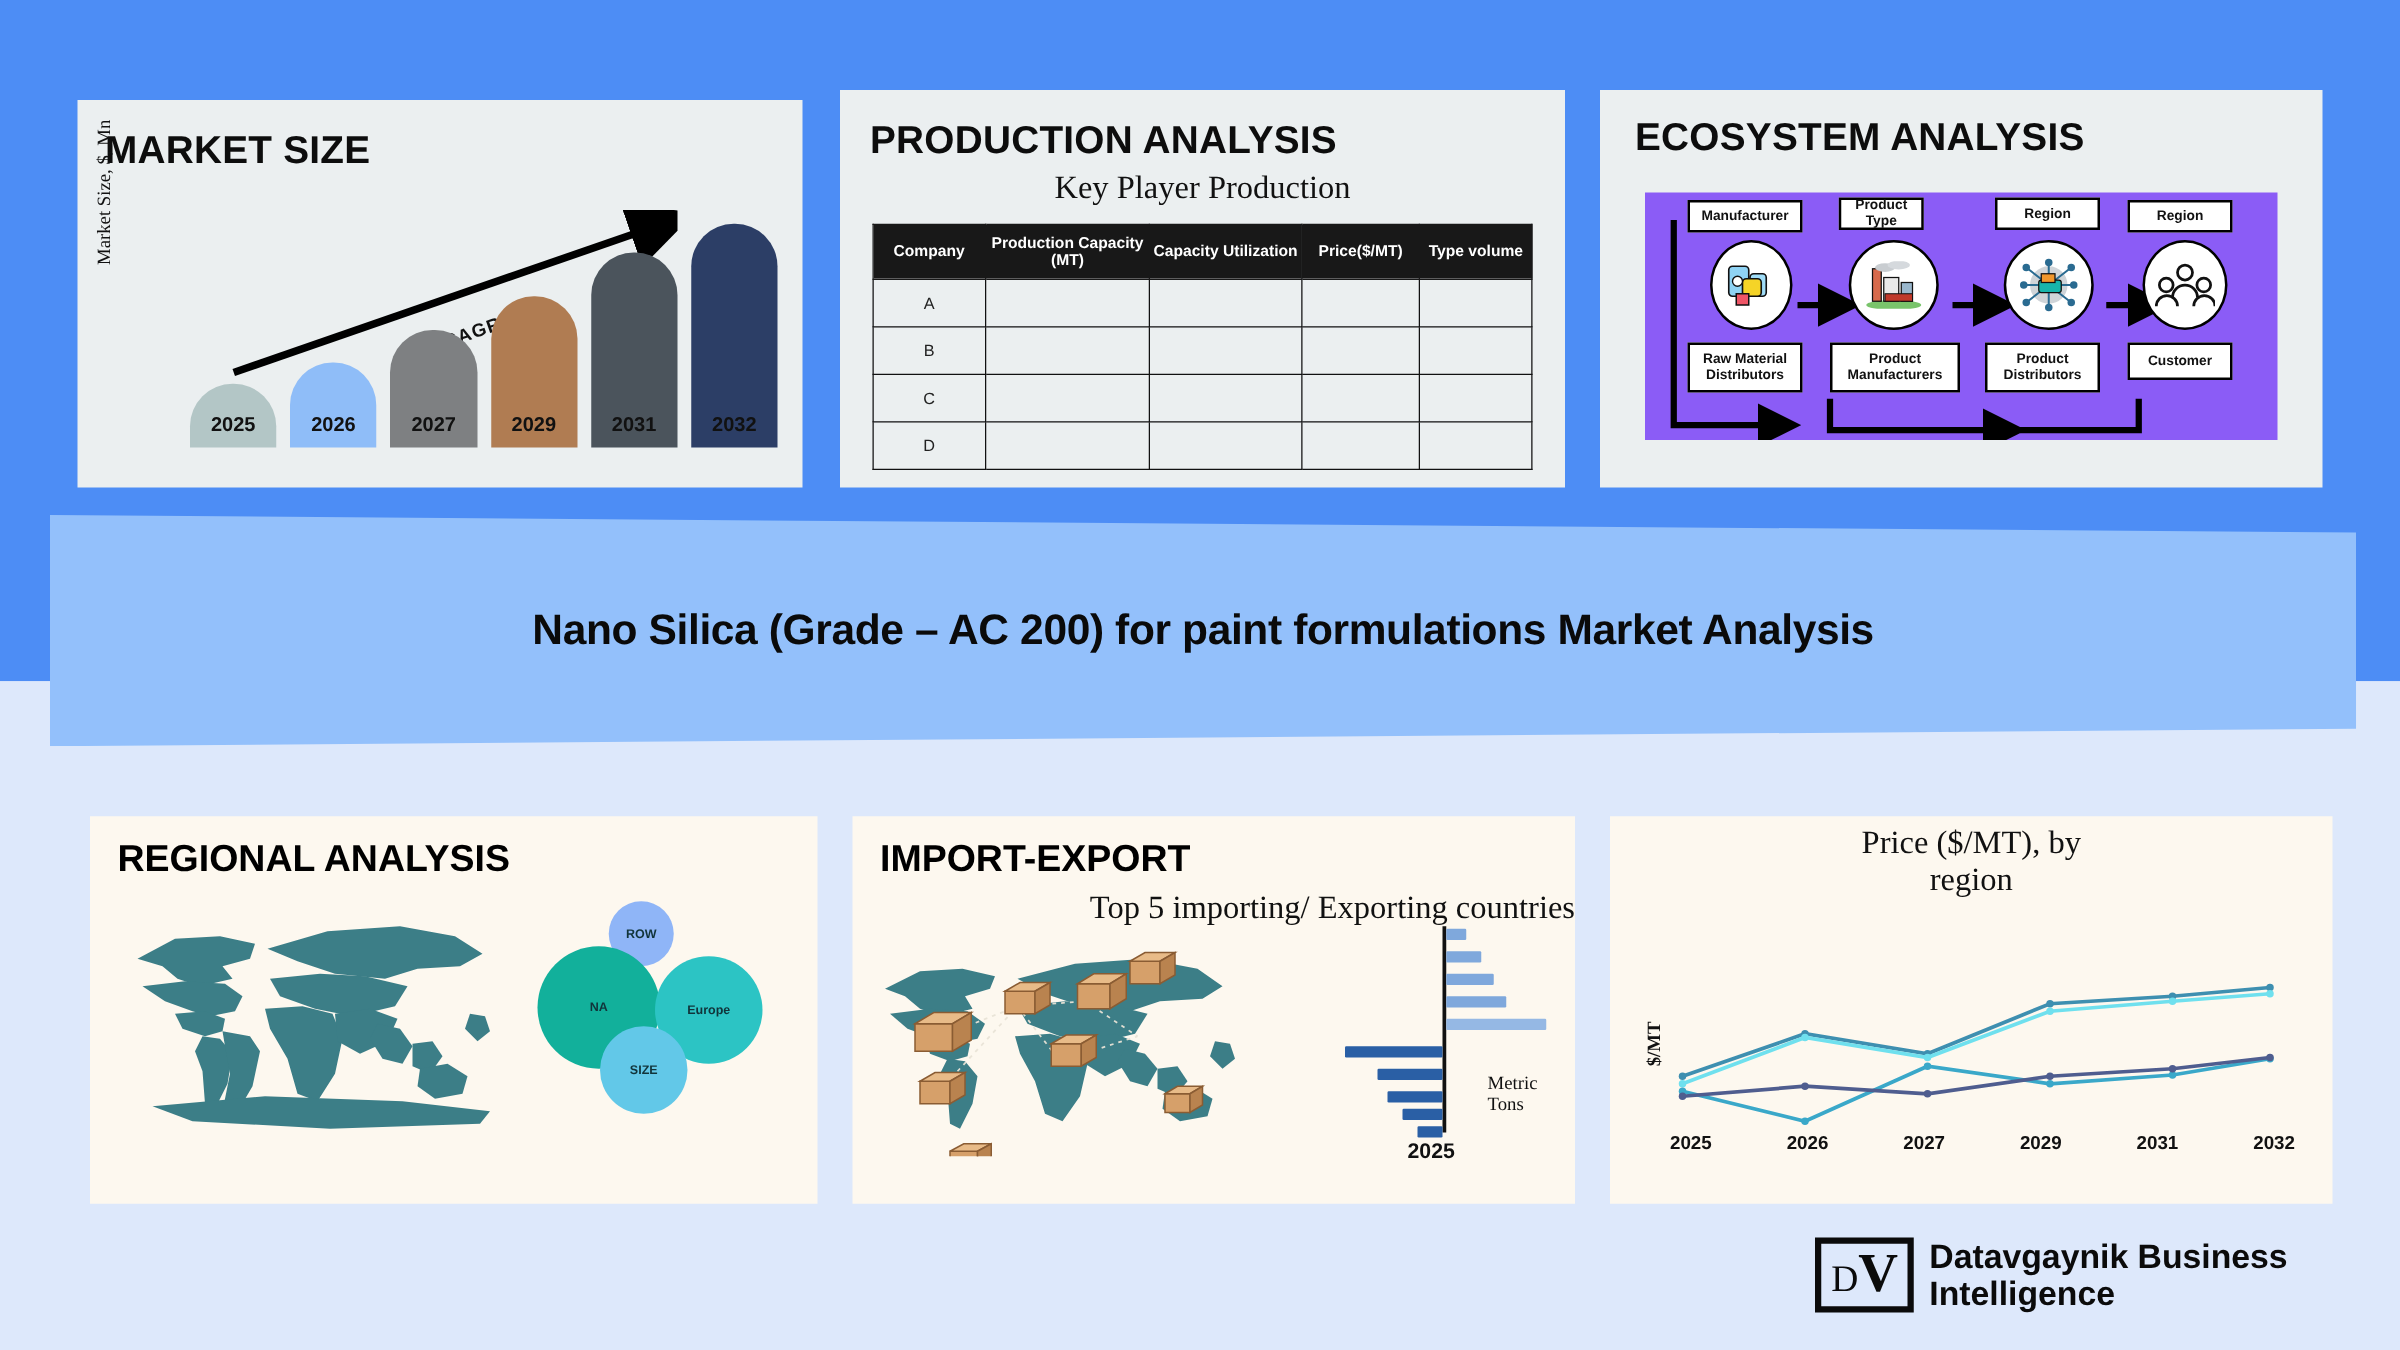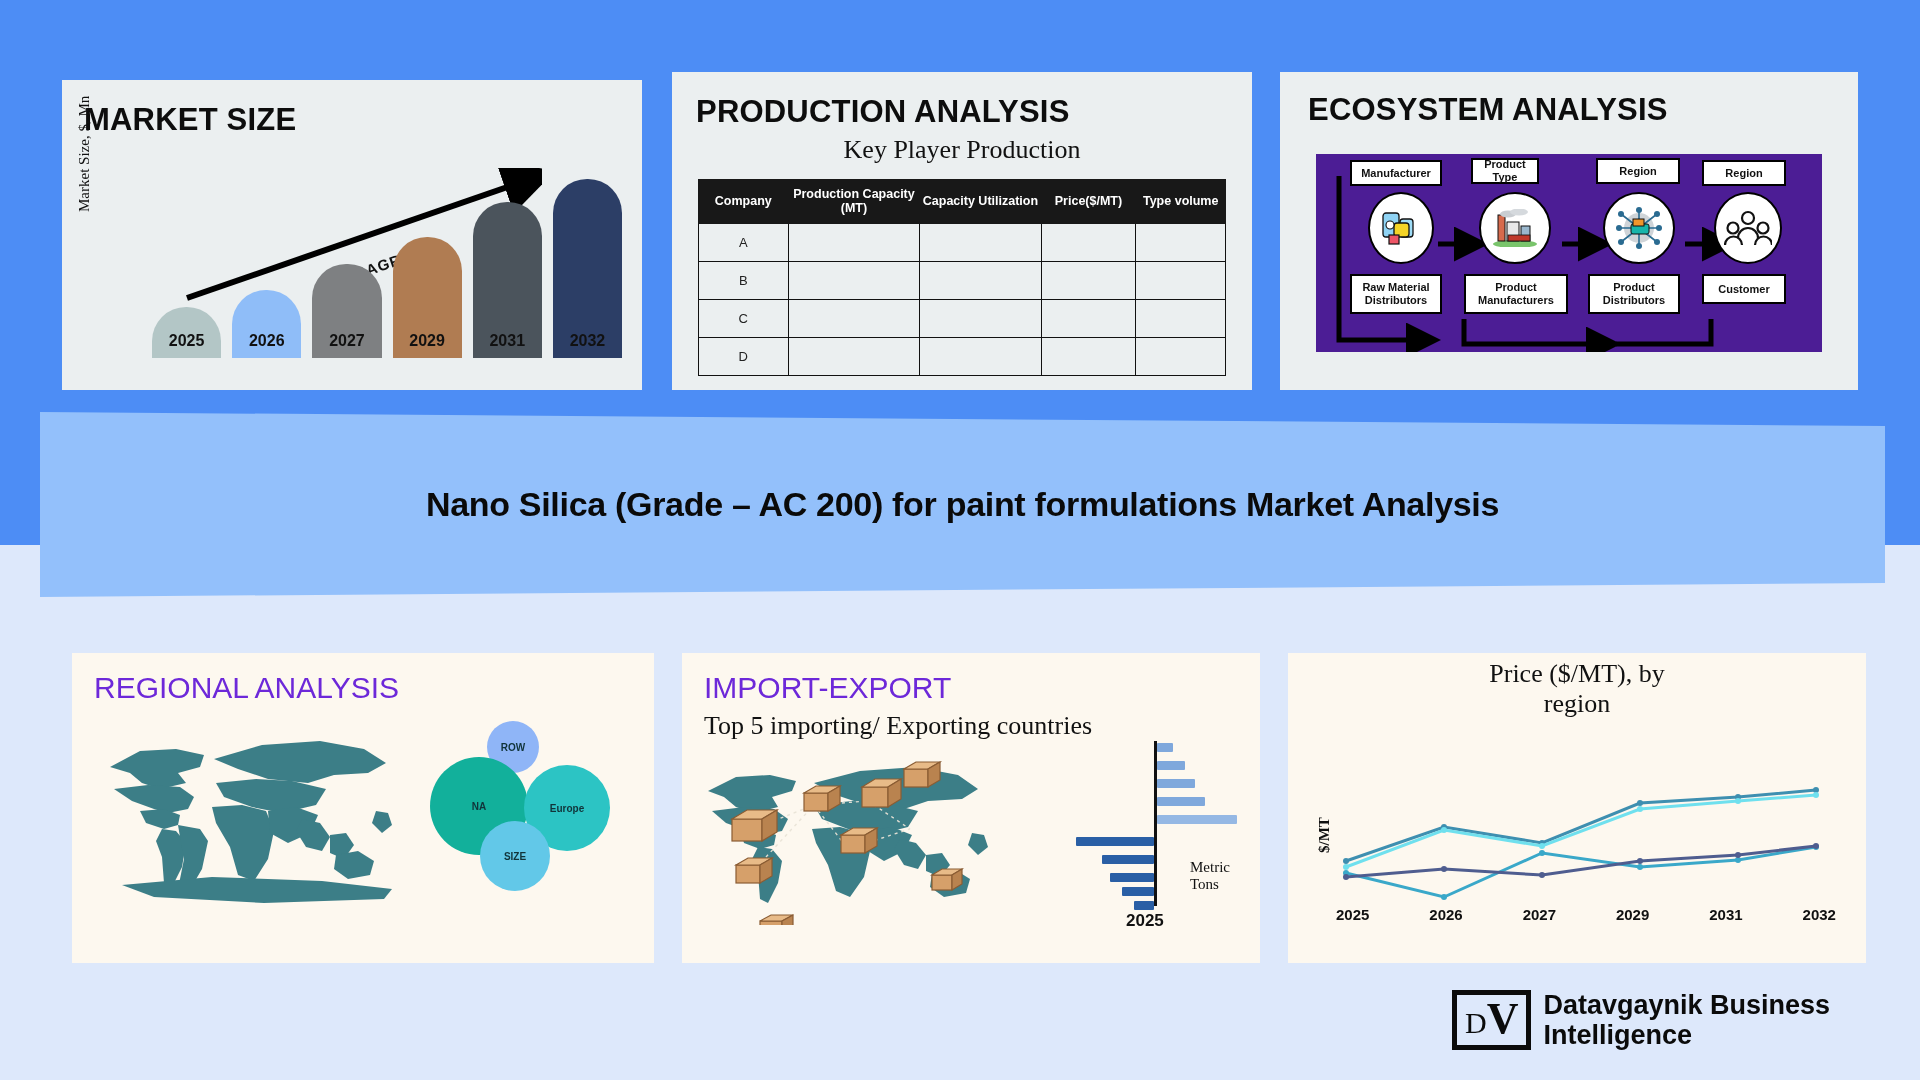--- a/index.html
+++ b/index.html
@@ -72,21 +72,21 @@
     padding: 7px 2px; border: 1px solid #181818; line-height: 1.15;
   }
   table.prod td {
     height: 38px; border: 1px solid #111; font-size: 13px; color: #222;
     text-align: center; background: #ebeff0;
   }
 
   
   .eco-box {
     position: absolute; left: 36px; top: 82px; width: 506px; height: 198px;
-    background: #4c1d95;
+    background: #8b5cf6;
   }
   .eco-node {
     position: absolute; border: 2.5px solid #000; background: #fff;
     font-size: 11px; font-weight: 700; color: #111; text-align: center;
     display: flex; align-items: center; justify-content: center;
     line-height: 1.15; padding: 2px;
   }
   .eco-circle {
     position: absolute; border: 2.5px solid #000; border-radius: 50%;
     background: #fff; display: flex; align-items: center; justify-content: center;
@@ -101,21 +101,21 @@
   }
   .banner h1 {
     font-size: 34px; font-weight: 700; color: #0a0a0a; letter-spacing: -0.3px;
   }
 
   
   .card2 { position: absolute; background: #fdf8ef; }
   #card-regional   { left: 72px;  top: 653px; width: 582px; height: 310px; }
   #card-trade      { left: 682px; top: 653px; width: 578px; height: 310px; }
   #card-price      { left: 1288px;top: 653px; width: 578px; height: 310px; }
-  .card2-title { font-weight: 400; font-size: 30px; color: #6d28d9; margin: 18px 0 0 22px; }
+  .card2-title { font-weight: 700; font-size: 30px; color: #000000; margin: 18px 0 0 22px; }
 
   
   .map-svg { position: absolute; }
 
   .bubble {
     position: absolute; border-radius: 50%;
     display: flex; align-items: center; justify-content: center;
     font-size: 10px; font-weight: 700; color: #11343a;
   }
 
@@ -381,21 +381,21 @@
   <div class="bubble" style="left:452px;top:112px;width:86px;height:86px;background:#2cc4c4">
     <span>Europe</span>
   </div>
   <div class="bubble" style="left:408px;top:168px;width:70px;height:70px;background:#62c8e8">
     <span>SIZE</span>
   </div>
 </div>
 
 <div class="card2" id="card-trade">
   <div class="card2-title">IMPORT-EXPORT</div>
-  <div class="card-sub" style="text-align:left;margin:6px 0 0 22px">Top 5 importing/ Exporting countries</div>
+  <div class="card-sub" style="text-align:right;margin:6px 0 0 22px">Top 5 importing/ Exporting countries</div>
 
   <svg class="map-svg" style="left:14px;top:92px" width="320" height="180" viewBox="0 0 320 180">
     <g fill="#3c7e87">
       <path d="M12 46 l28 -14 34 -2 26 6 -4 10 -20 6 6 10 -24 6 -18 -6 -12 -10z"></path>
       <path d="M16 66 l32 -4 30 2 14 10 -6 12 -20 4 -14 -4 -22 -8z"></path>
       <path d="M44 86 l22 -2 14 6 -2 10 -14 4 -16 -6z"></path>
       <path d="M62 102 l14 2 10 12 -4 22 -10 20 -8 -4 -2 -26 -6 -14z"></path>
       <path d="M118 38 l46 -12 56 -4 42 8 20 14 -16 10 -34 2 -24 8 -38 -4 -30 -10z"></path>
       <path d="M118 60 l38 -4 34 2 32 8 -10 16 -32 8 -28 -6 -26 -10z"></path>
       <path d="M116 84 l28 -2 22 6 8 18 -6 26 -14 20 -14 -6 -8 -26 -12 -22z"></path>

